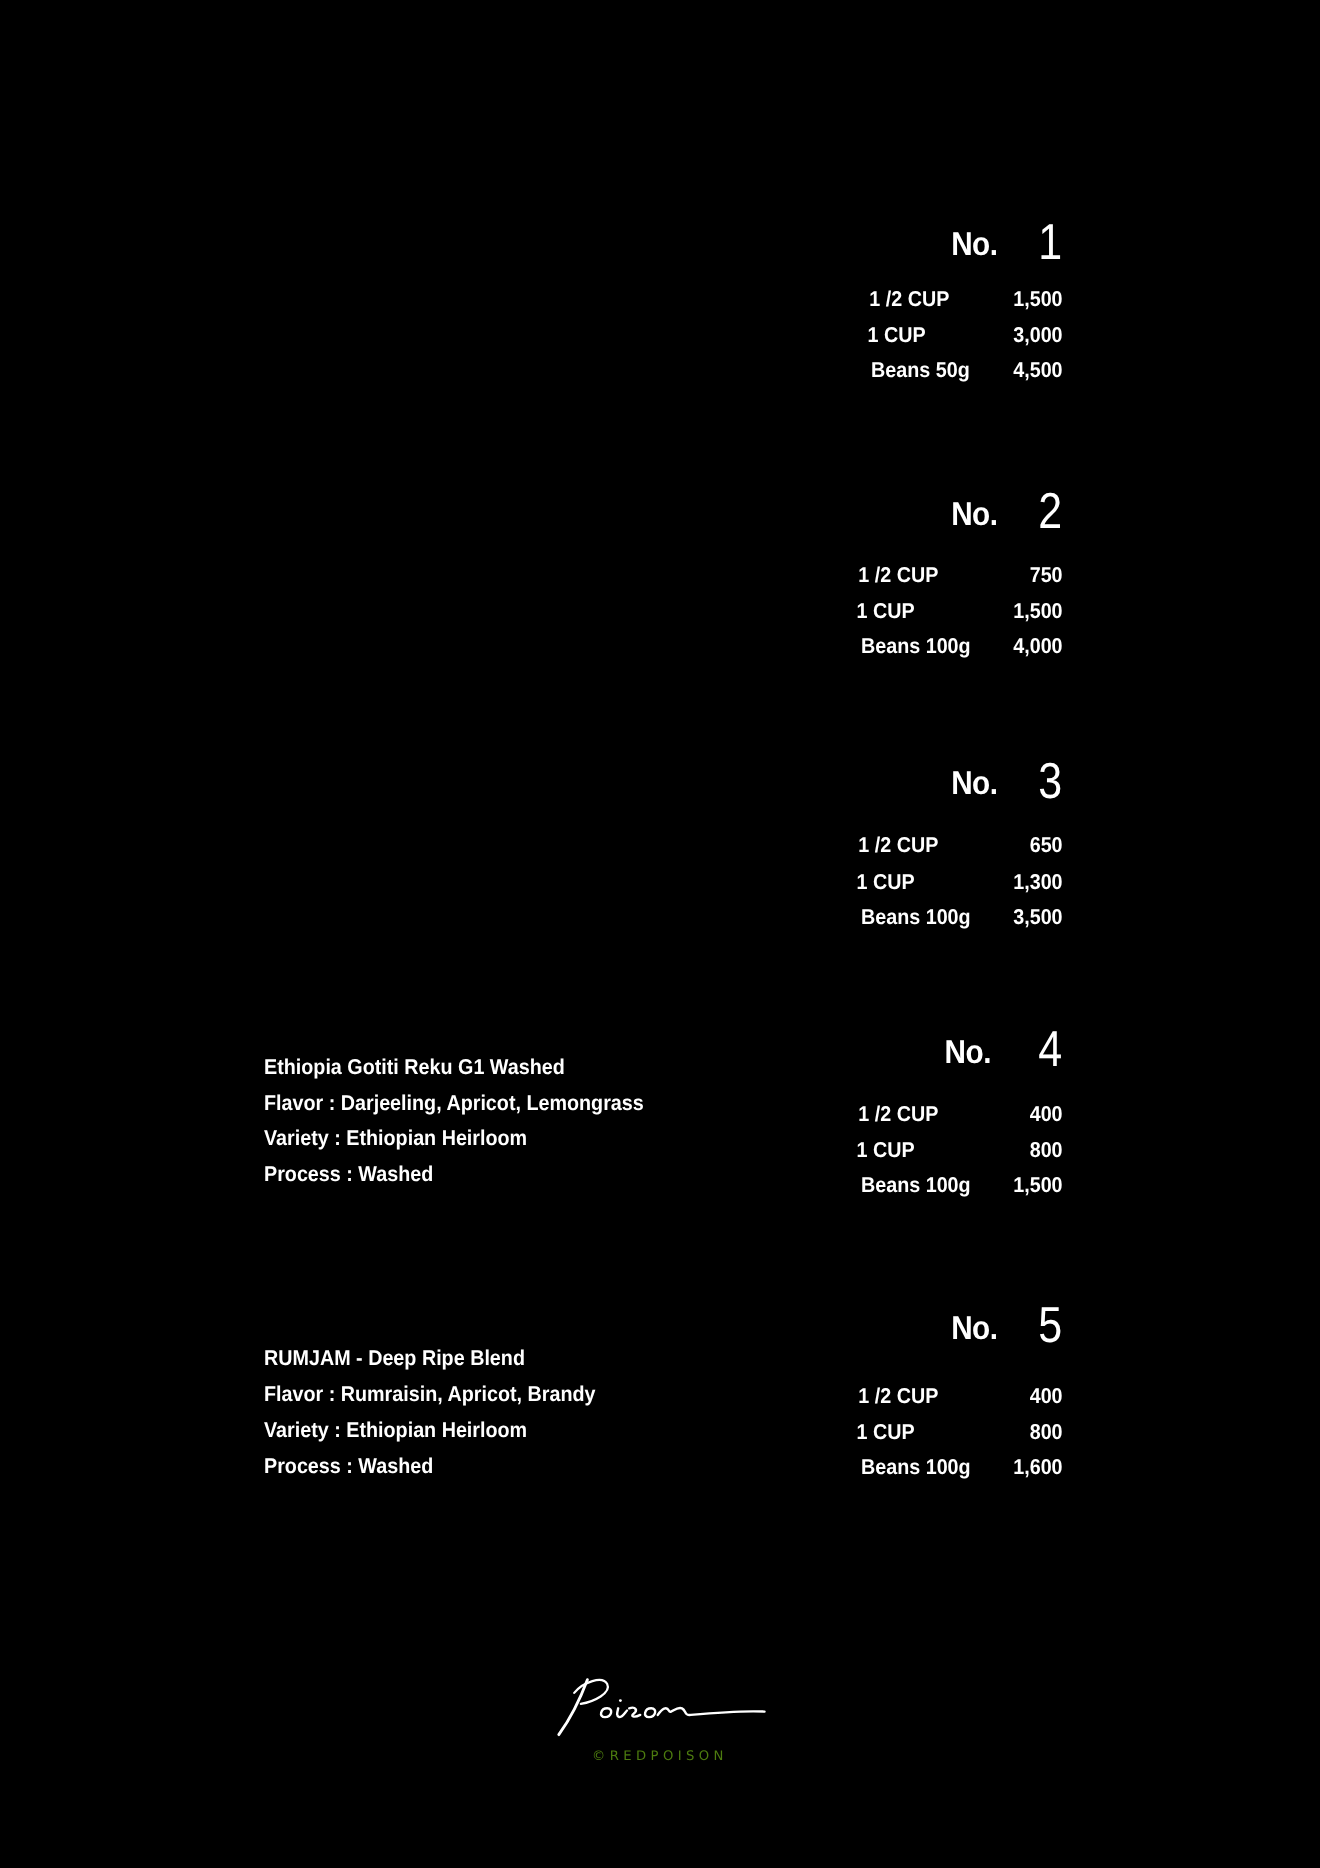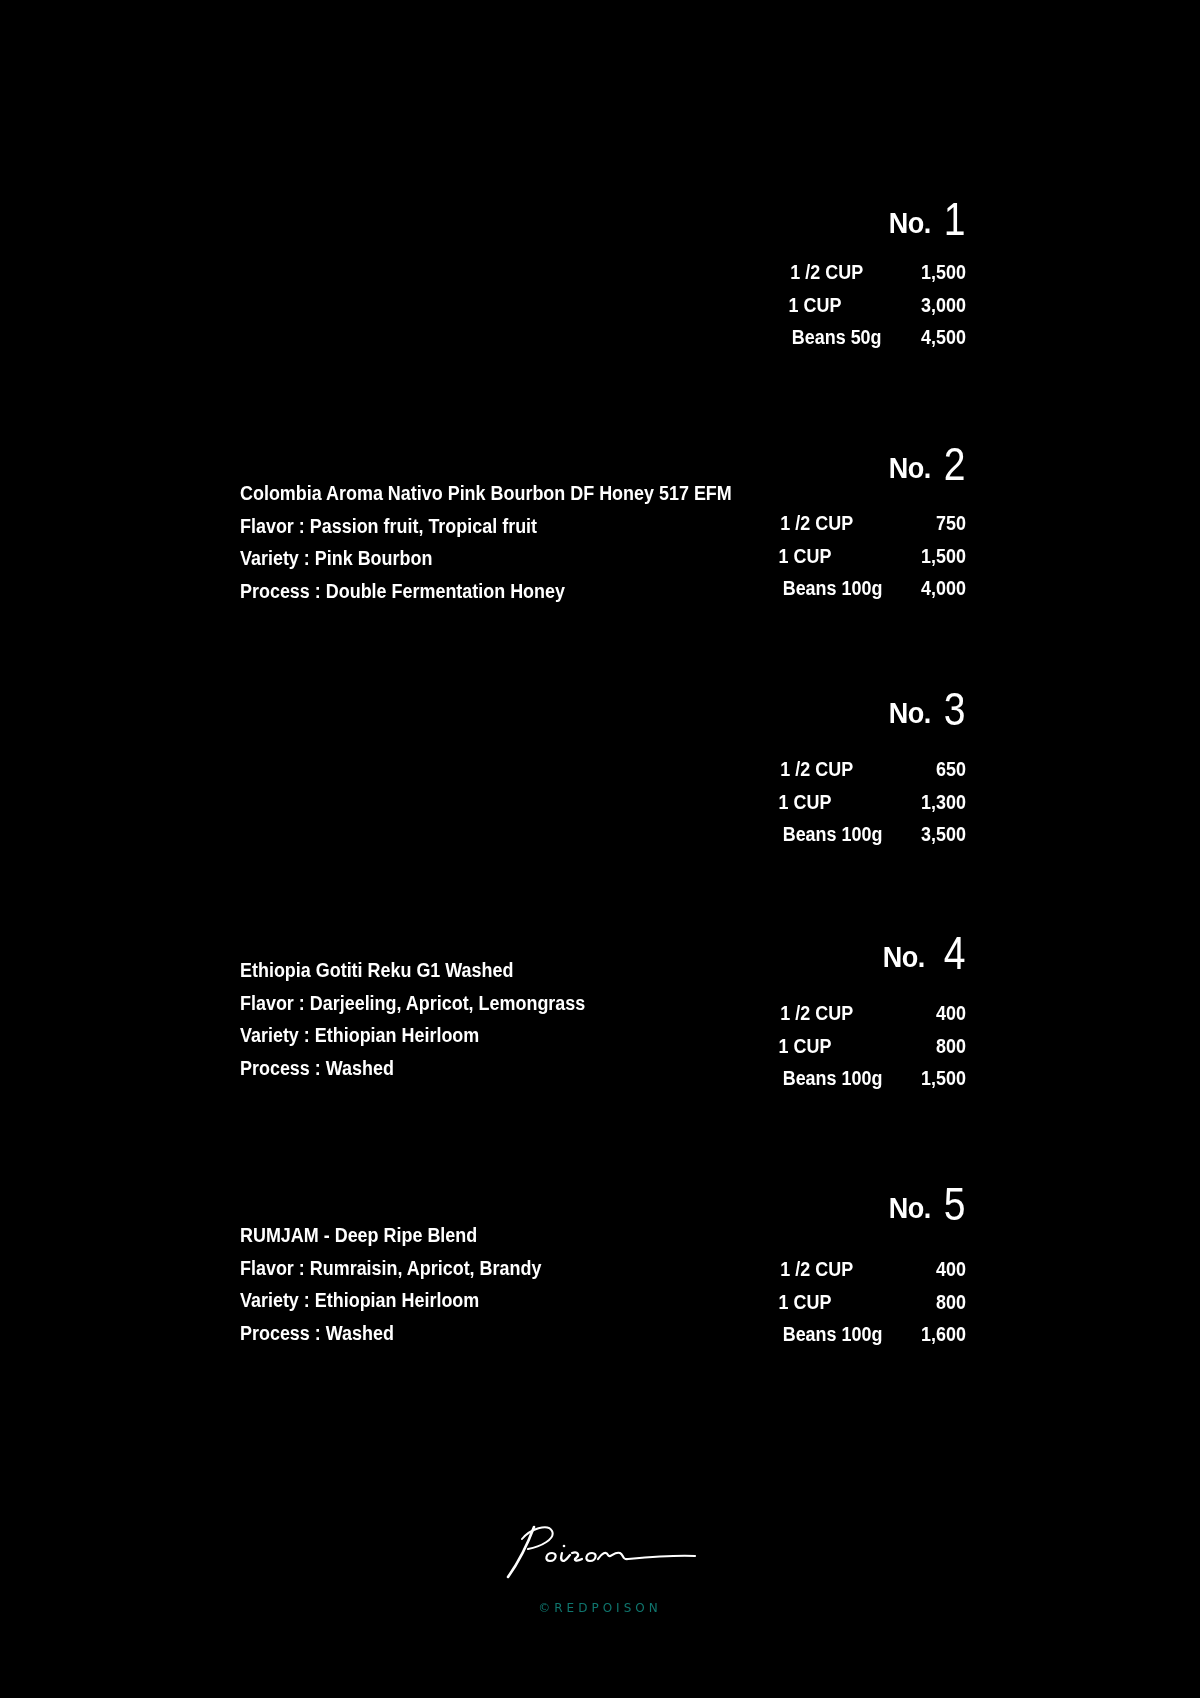--- a/index.html
+++ b/index.html
@@ -21,20 +21,21 @@
       width: 726px;
       height: 200px;
     }
     .item-no {
       position: absolute;
       right: 0;
       top: 0;
       display: flex;
       align-items: flex-end;
       font-weight: bold;
+      gap: 24px;
     }
     .item-no .no-label {
       font-size: 30px;
       margin-right: 10px;
       letter-spacing: -0.5px;
       transform: scaleX(0.9);
       transform-origin: right bottom;
       line-height: 1;
       padding-bottom: 4px;
     }
@@ -90,24 +91,24 @@
       top: 1515px;
       text-align: center;
     }
     .logo {
       display: block;
       margin: 0 auto;
       width: 200px;
       height: 70px;
     }
     .copyright {
-      margin-top: 16px;
+      margin-top: 4px;
       font-size: 12px;
       letter-spacing: 4px;
-      color: #0f766e;
+      color: #4d7c0f;
       font-family: "DejaVu Sans", sans-serif;
     }
   </style>
 </head>
 <body>
 
 <div class="menu-item" style="top:196px;">
   <div class="item-no">
     <span class="no-label">No.</span>
     <span class="no-value">1</span>
@@ -125,26 +126,20 @@
       <span class="size">Beans 50g</span>
       <span class="amount">4,500</span>
     </div>
   </div>
 </div>
 
 <div class="menu-item" style="top:441px;">
   <div class="item-no">
     <span class="no-label">No.</span>
     <span class="no-value">2</span>
-  </div>
-  <div class="details" style="top:36px;">
-    <div class="line">Colombia Aroma Nativo Pink Bourbon DF Honey 517 EFM</div>
-    <div class="line">Flavor : Passion fruit, Tropical fruit</div>
-    <div class="line">Variety : Pink Bourbon</div>
-    <div class="line">Process : Double Fermentation Honey</div>
   </div>
   <div class="prices" style="top:66px;">
     <div class="price-row">
       <span class="size" style="margin-right:8px;">1 /2 CUP</span>
       <span class="amount">750</span>
     </div>
     <div class="price-row">
       <span class="size" style="margin-right:8px;">1 CUP</span>
       <span class="amount">1,500</span>
     </div>

